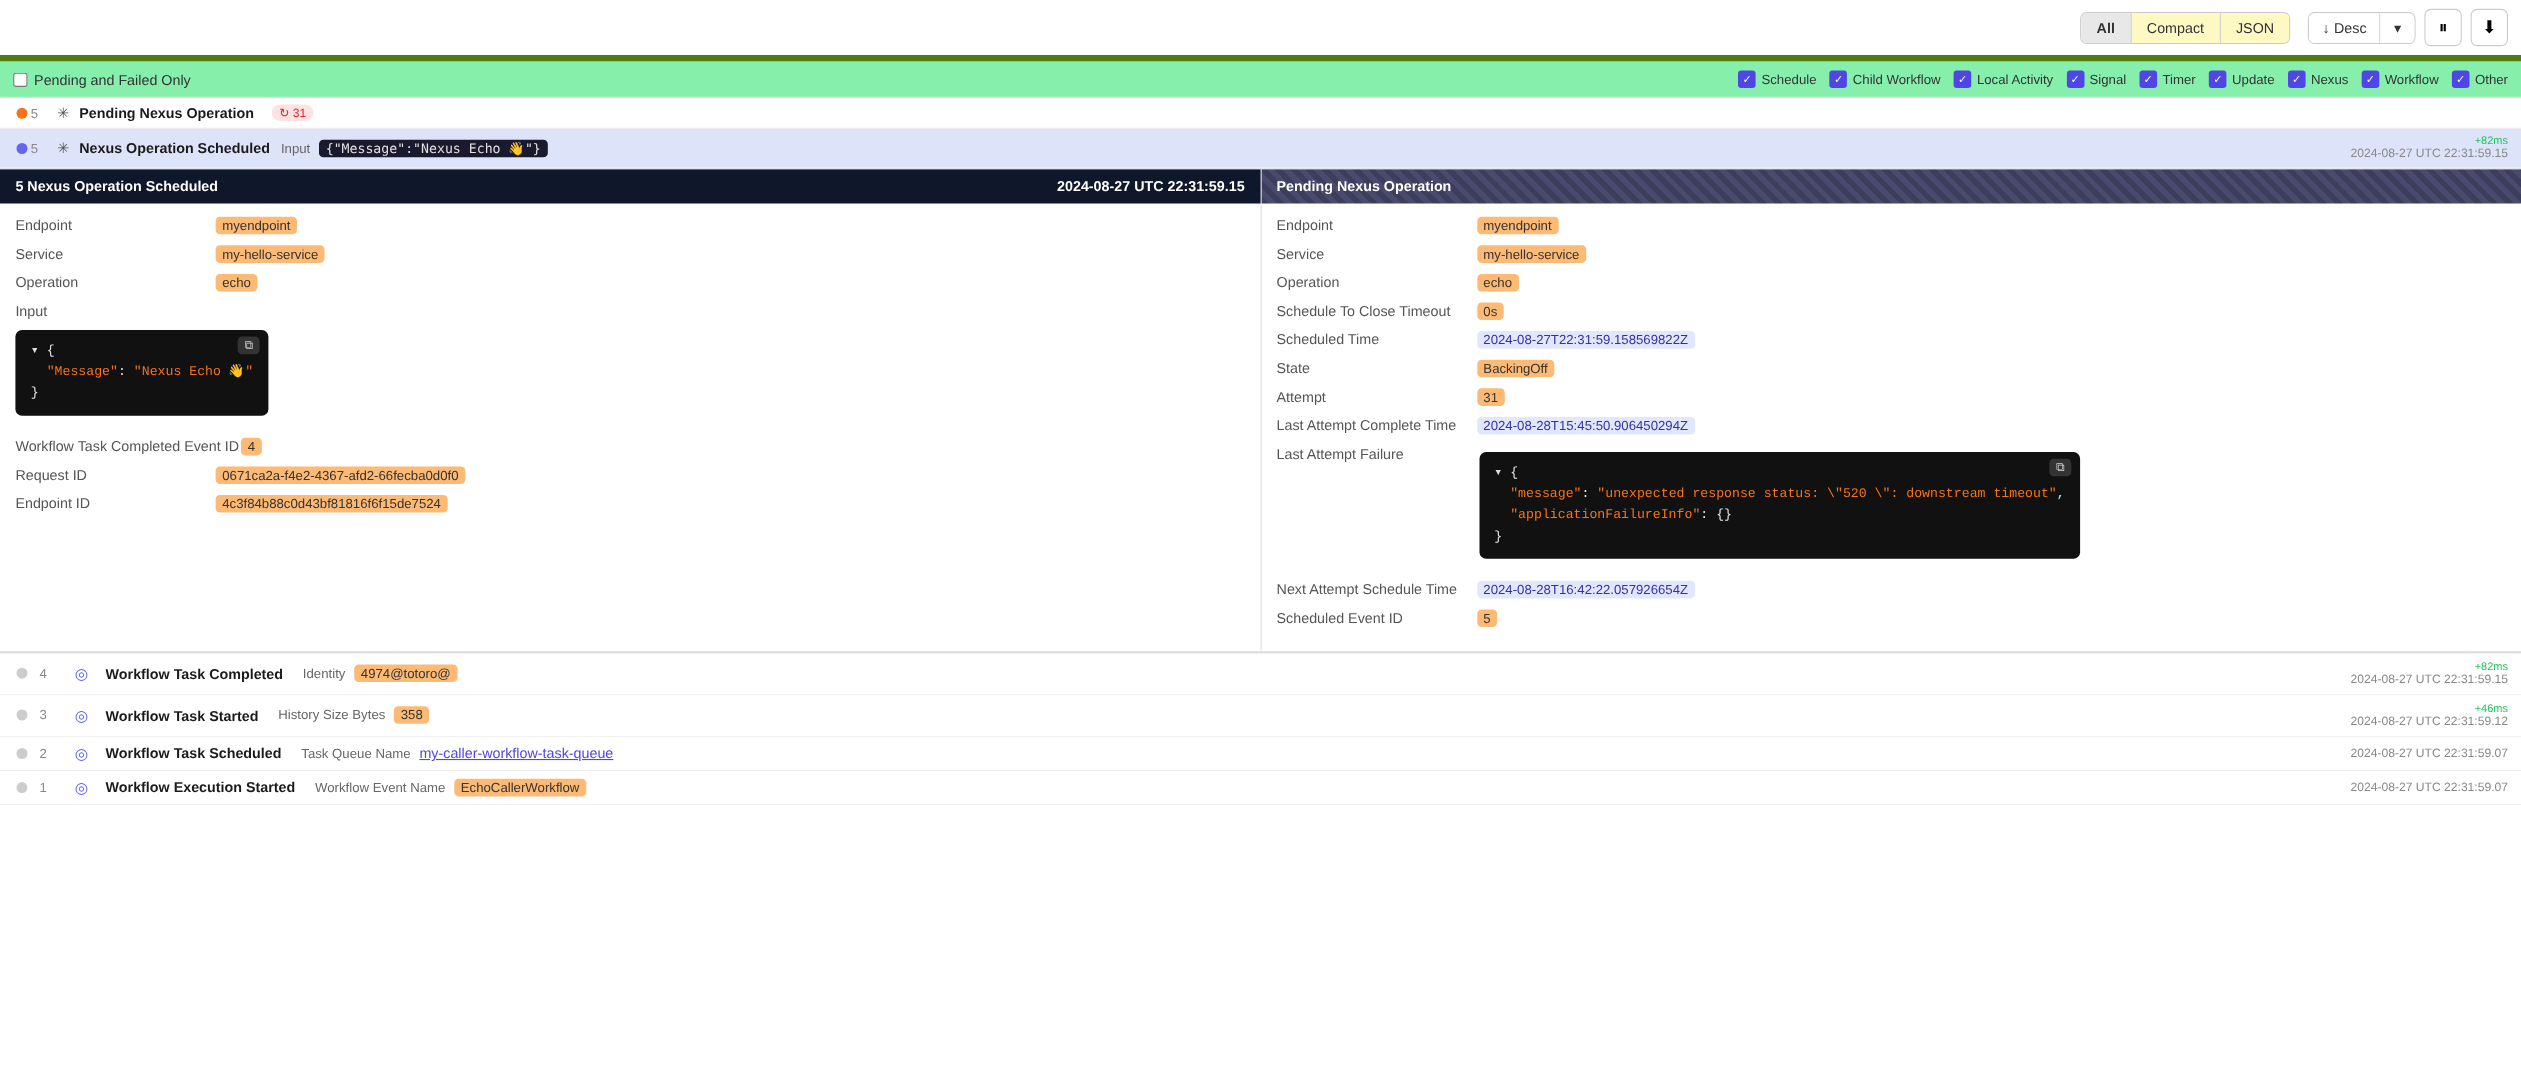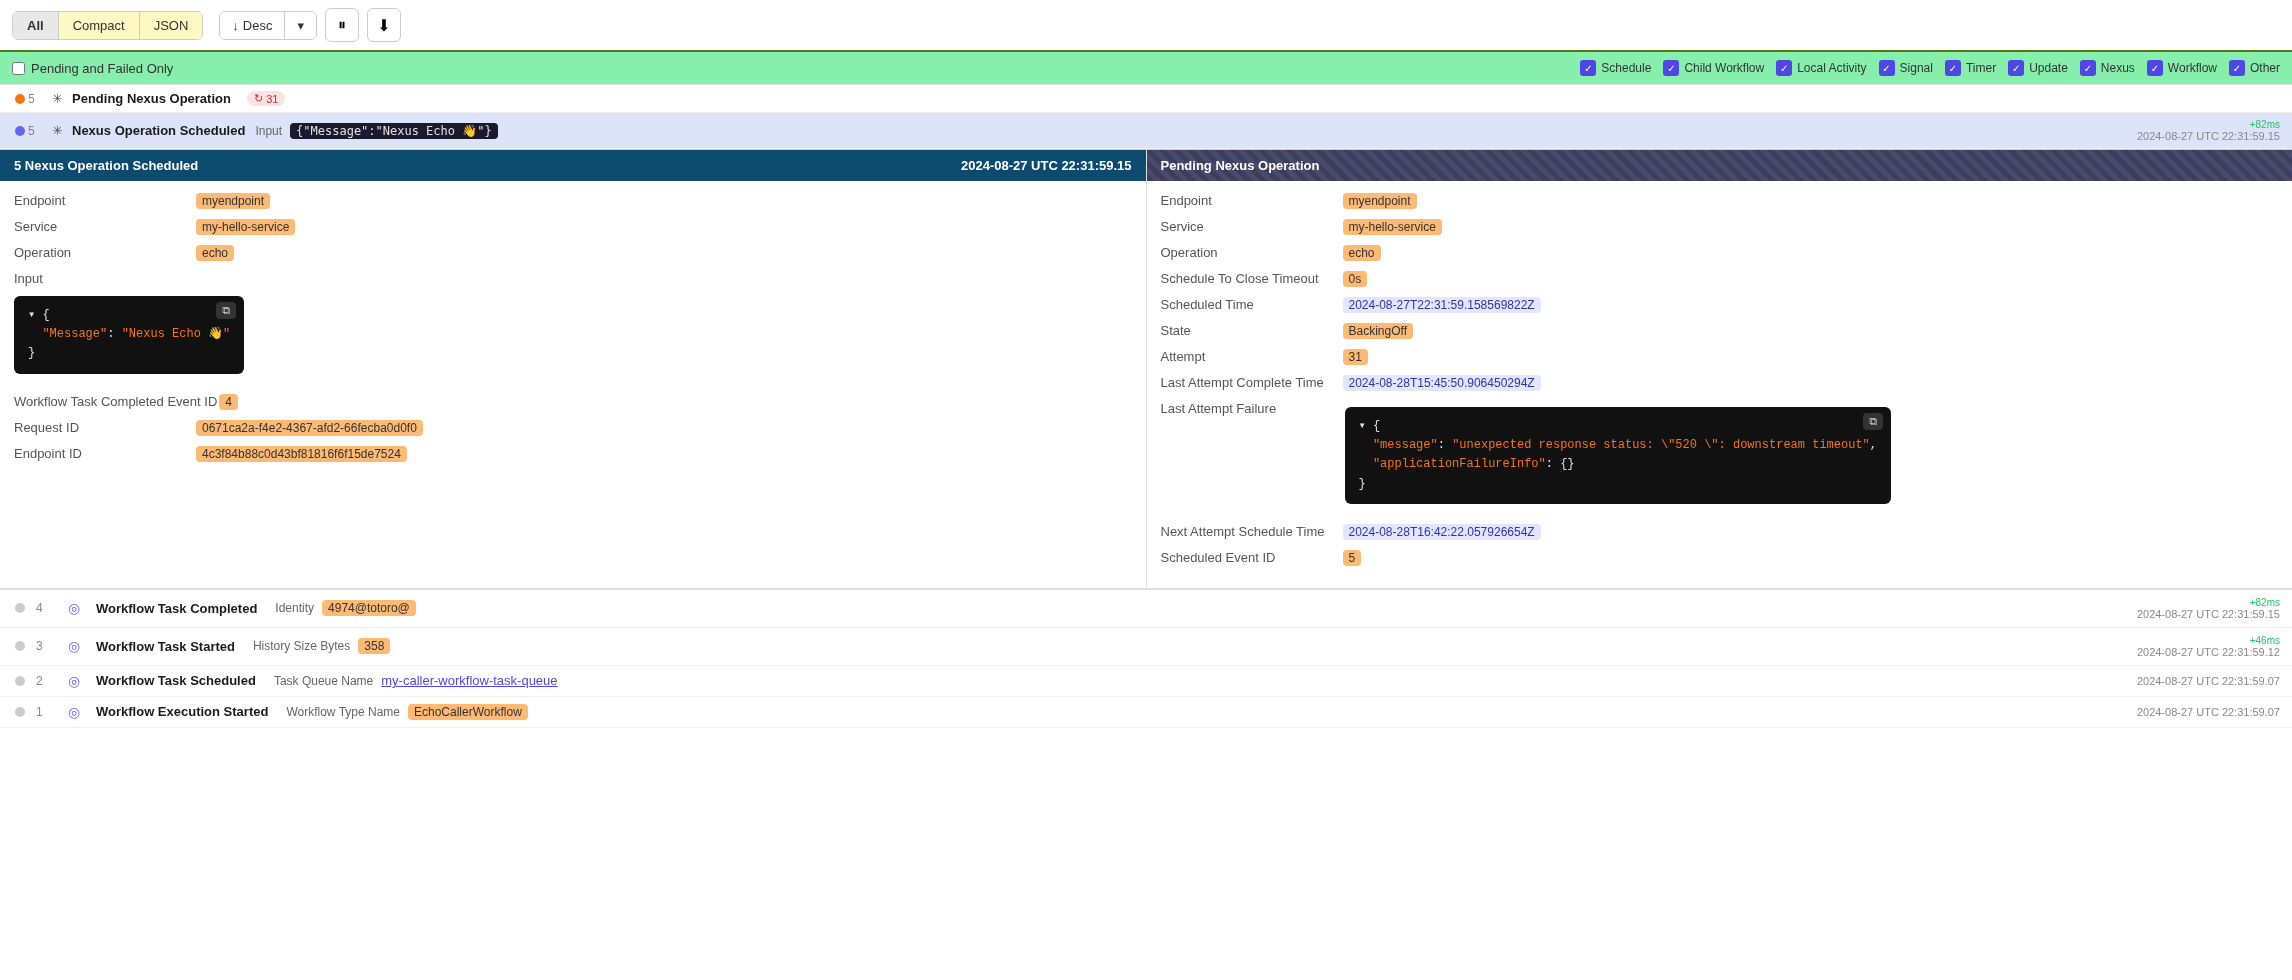--- a/index.html
+++ b/index.html
@@ -9,23 +9,24 @@
       background: #fff;
       color: #1a1a1a;
       overflow-x: hidden;
     }
 
     
     .toolbar {
       display: flex;
       align-items: center;
       padding: 8px 12px;
-      border-bottom: 2px solid #4d7c0f;
+      border-bottom: 6px solid #4d7c0f;
       gap: 8px;
       background: #fff;
+      justify-content: flex-end;
     }
     .btn-group {
       display: flex;
       border: 1px solid #ccc;
       border-radius: 6px;
       overflow: hidden;
     }
     .btn-group button {
       padding: 6px 14px;
       background: #fef9c3;
@@ -211,21 +212,21 @@
     .detail-left {
       flex: 1;
       border-right: 1px solid #e0e0e0;
       padding: 0;
     }
     .detail-right {
       flex: 1;
       padding: 0;
     }
     .detail-header {
-      background: #0c4a6e;
+      background: #0f172a;
       color: #fff;
       padding: 8px 14px;
       font-weight: 600;
       font-size: 13px;
     }
     .detail-header.striped {
       background: repeating-linear-gradient(
         45deg,
         #3d3d5c,
         #3d3d5c 5px,
@@ -569,21 +570,21 @@
     </div>
   </div>
       <div class="bottom-row">
     <div class="timeline-col">
       <div class="dot dot-gray"></div>
     </div>
     <div class="row-num">1</div>
     <div class="row-icon">◎</div>
     <div class="row-title">Workflow Execution Started</div>
     <div class="row-meta">
-      <span class="row-label">Workflow Type Name</span>
+      <span class="row-label">Workflow Event Name</span>
       <span class="tag">EchoCallerWorkflow</span>
     </div>
     <div class="row-time">
 
       <div>2024-08-27 UTC 22:31:59.07</div>
     </div>
   </div>
     </div>
 
 </div>

